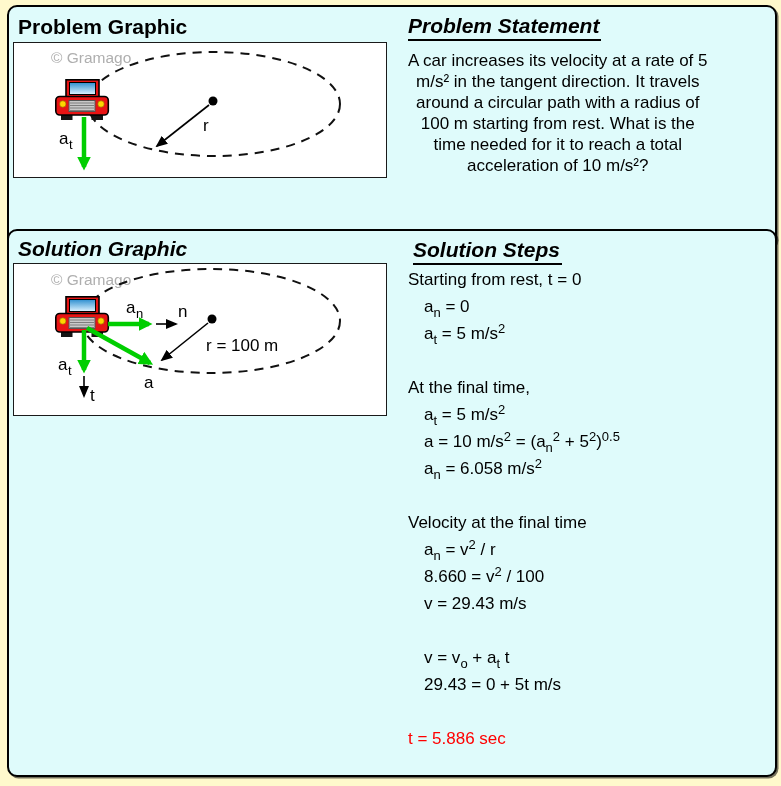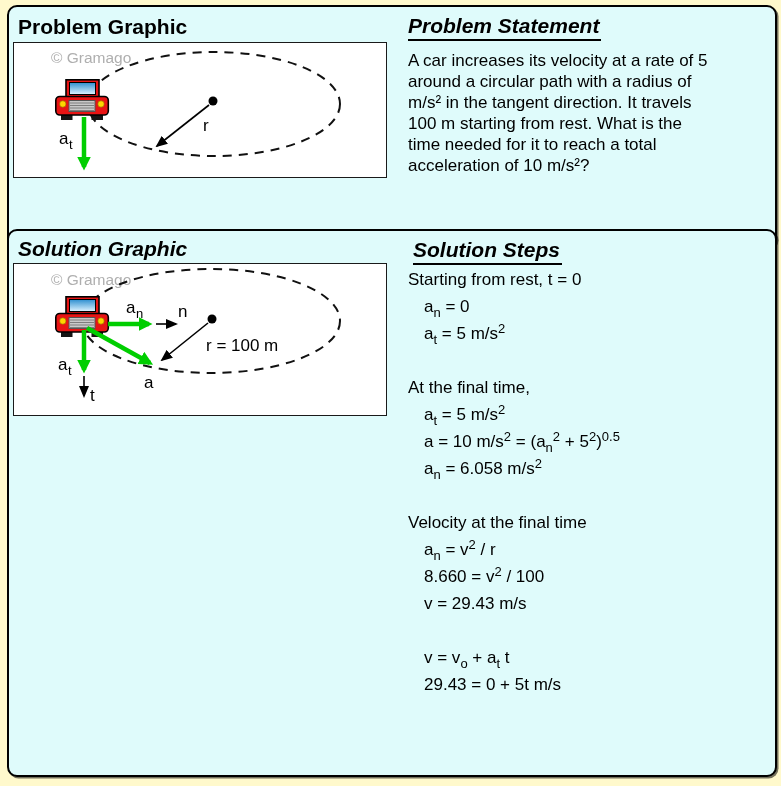--- a/index.html
+++ b/index.html
@@ -40,21 +40,21 @@
     font-style: italic;
   }
 
   .gfx {
     position: absolute;
     background: #FFFFFF;
     border: 1.5px solid #1A1A1A;
     display: block;
   }
 
-  .stmt-lines { position: absolute; }
+  .stmt-lines { position: absolute; text-align: center; }
   .stmt-line {
     font-size: 17px;
     line-height: 21px;
     white-space: nowrap;
   }
 
   .steps { position: absolute; }
   .step-line {
     font-size: 17px;
     line-height: 27px;
@@ -120,22 +120,22 @@
 
       <line x1="70" y1="74" x2="70" y2="124" stroke="#00CE00" stroke-width="4.5" marker-end="url(#mg1)"></line>
       <text class="svg-label" x="45" y="101">a</text>
       <text class="svg-sublbl" x="55" y="106">t</text>
     </svg>
 
     <div class="section-title" style="left:399px; top:7px;">Problem Statement</div>
 
     <div class="stmt-lines" style="left:399px; top:43px;">
         <div class="stmt-line">A car increases its velocity at a rate of 5</div>
+        <div class="stmt-line">m/s² in the tangent direction. It travels</div>
         <div class="stmt-line">around a circular path with a radius of</div>
-        <div class="stmt-line">m/s² in the tangent direction. It travels</div>
         <div class="stmt-line">100 m starting from rest. What is the</div>
         <div class="stmt-line">time needed for it to reach a total</div>
         <div class="stmt-line">acceleration of 10 m/s²?</div>
       </div>
   </div>
 
   <div class="panel solution">
 
     <div class="graphic-title" style="left:9px; top:6px;font-style:italic;">Solution Graphic</div>
 
@@ -204,16 +204,17 @@
         <div class="step-line indent"><span>a</span><span class="sb">n</span><span> = 6.058 m/s</span><span class="sp">2</span></div>
         <div class="step-line"></div>
         <div class="step-line"><span>Velocity at the final time</span></div>
         <div class="step-line indent"><span>a</span><span class="sb">n</span><span> = v</span><span class="sp">2</span><span> / r</span></div>
         <div class="step-line indent"><span>8.660 = v</span><span class="sp">2</span><span> / 100</span></div>
         <div class="step-line indent"><span>v = 29.43 m/s</span></div>
         <div class="step-line"></div>
         <div class="step-line indent"><span>v = v</span><span class="sb">o</span><span> + a</span><span class="sb">t</span><span> t</span></div>
         <div class="step-line indent"><span>29.43 = 0 + 5t m/s</span></div>
         <div class="step-line"></div>
+        <div class="step-line result"><span>t = 5.886 sec</span></div>
       </div>
   </div>
 
 </div>
 
 </body></html>

